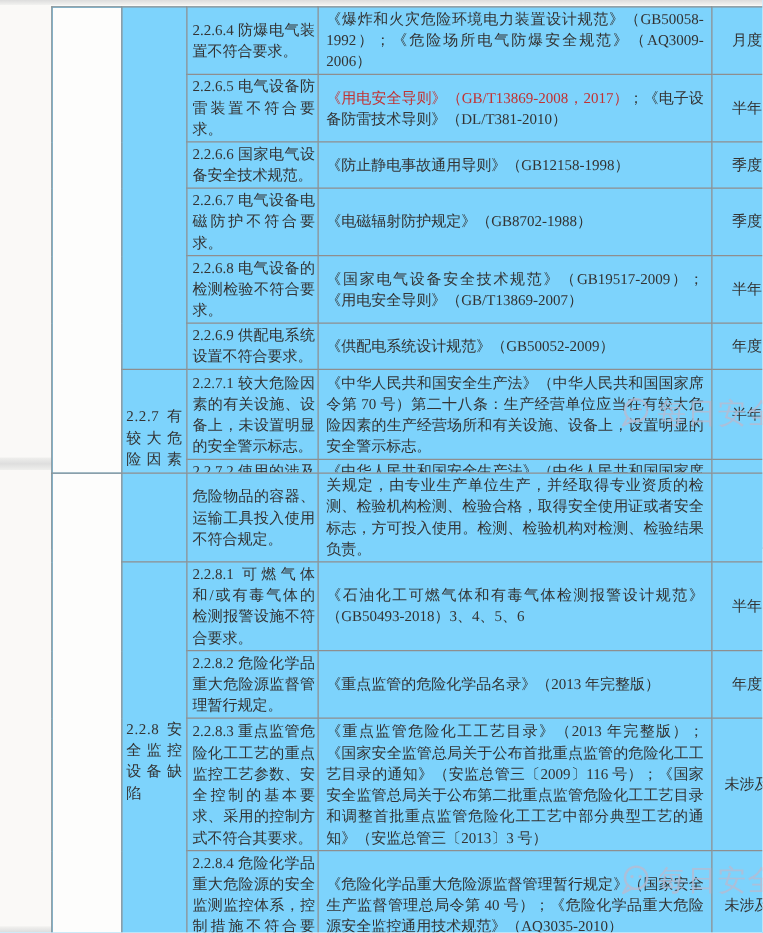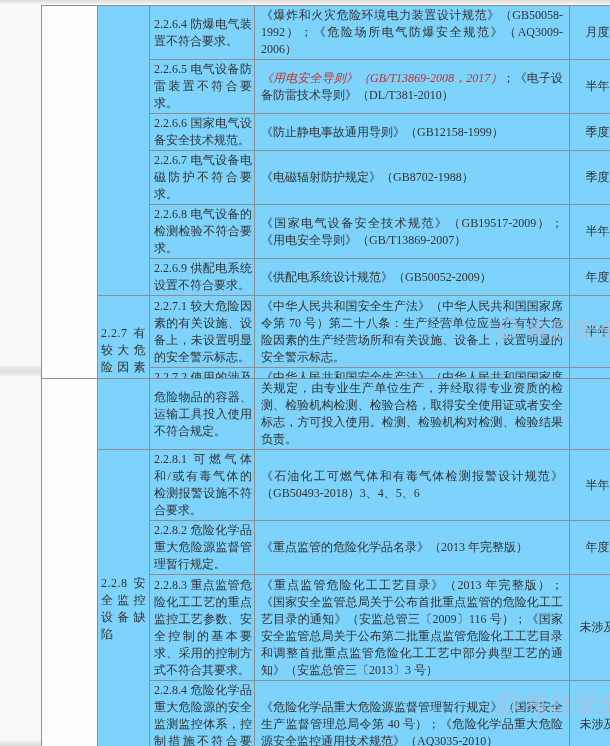--- a/index.html
+++ b/index.html
@@ -47,21 +47,21 @@
     font-size:11.5px;
   }
   td.std{
     padding:1px 6px;
     text-align:justify;
   }
   td.freq{
     text-align:center;
     padding:1px 2px;
   }
-  .red{color:#c23232;font-style:italic;}
+  .red{color:#c23232;}
   .wm{
     position:absolute;
     left:492px;
     display:flex;
     align-items:center;
     gap:4px;
     color:#b3bcd4;
     opacity:0.85;
     font-size:23px;
     letter-spacing:1px;
@@ -97,21 +97,21 @@
       <td class="std">《爆炸和火灾危险环境电力装置设计规范》（GB50058-1992）；《危险场所电气防爆安全规范》（AQ3009-2006）</td>
       <td class="freq">月度</td>
     </tr>
     <tr style="height:36px">
       <td class="desc">2.2.6.5 电气设备防雷装置不符合要求。</td>
       <td class="std"><span class="red">《用电安全导则》（GB/T13869-2008，2017）</span><span>；《电子设备防雷技术导则》（DL/T381-2010）</span></td>
       <td class="freq">半年</td>
     </tr>
     <tr style="height:37px">
       <td class="desc">2.2.6.6 国家电气设备安全技术规范。</td>
-      <td class="std">《防止静电事故通用导则》（GB12158-1999）</td>
+      <td class="std">《防止静电事故通用导则》（GB12158-1998）</td>
       <td class="freq">季度</td>
     </tr>
     <tr style="height:37px">
       <td class="desc">2.2.6.7 电气设备电磁防护不符合要求。</td>
       <td class="std">《电磁辐射防护规定》（GB8702-1988）</td>
       <td class="freq">季度</td>
     </tr>
     <tr style="height:51px">
       <td class="desc">2.2.6.8 电气设备的检测检验不符合要求。</td>
       <td class="std">《国家电气设备安全技术规范》（GB19517-2009）；《用电安全导则》（GB/T13869-2007）</td>

